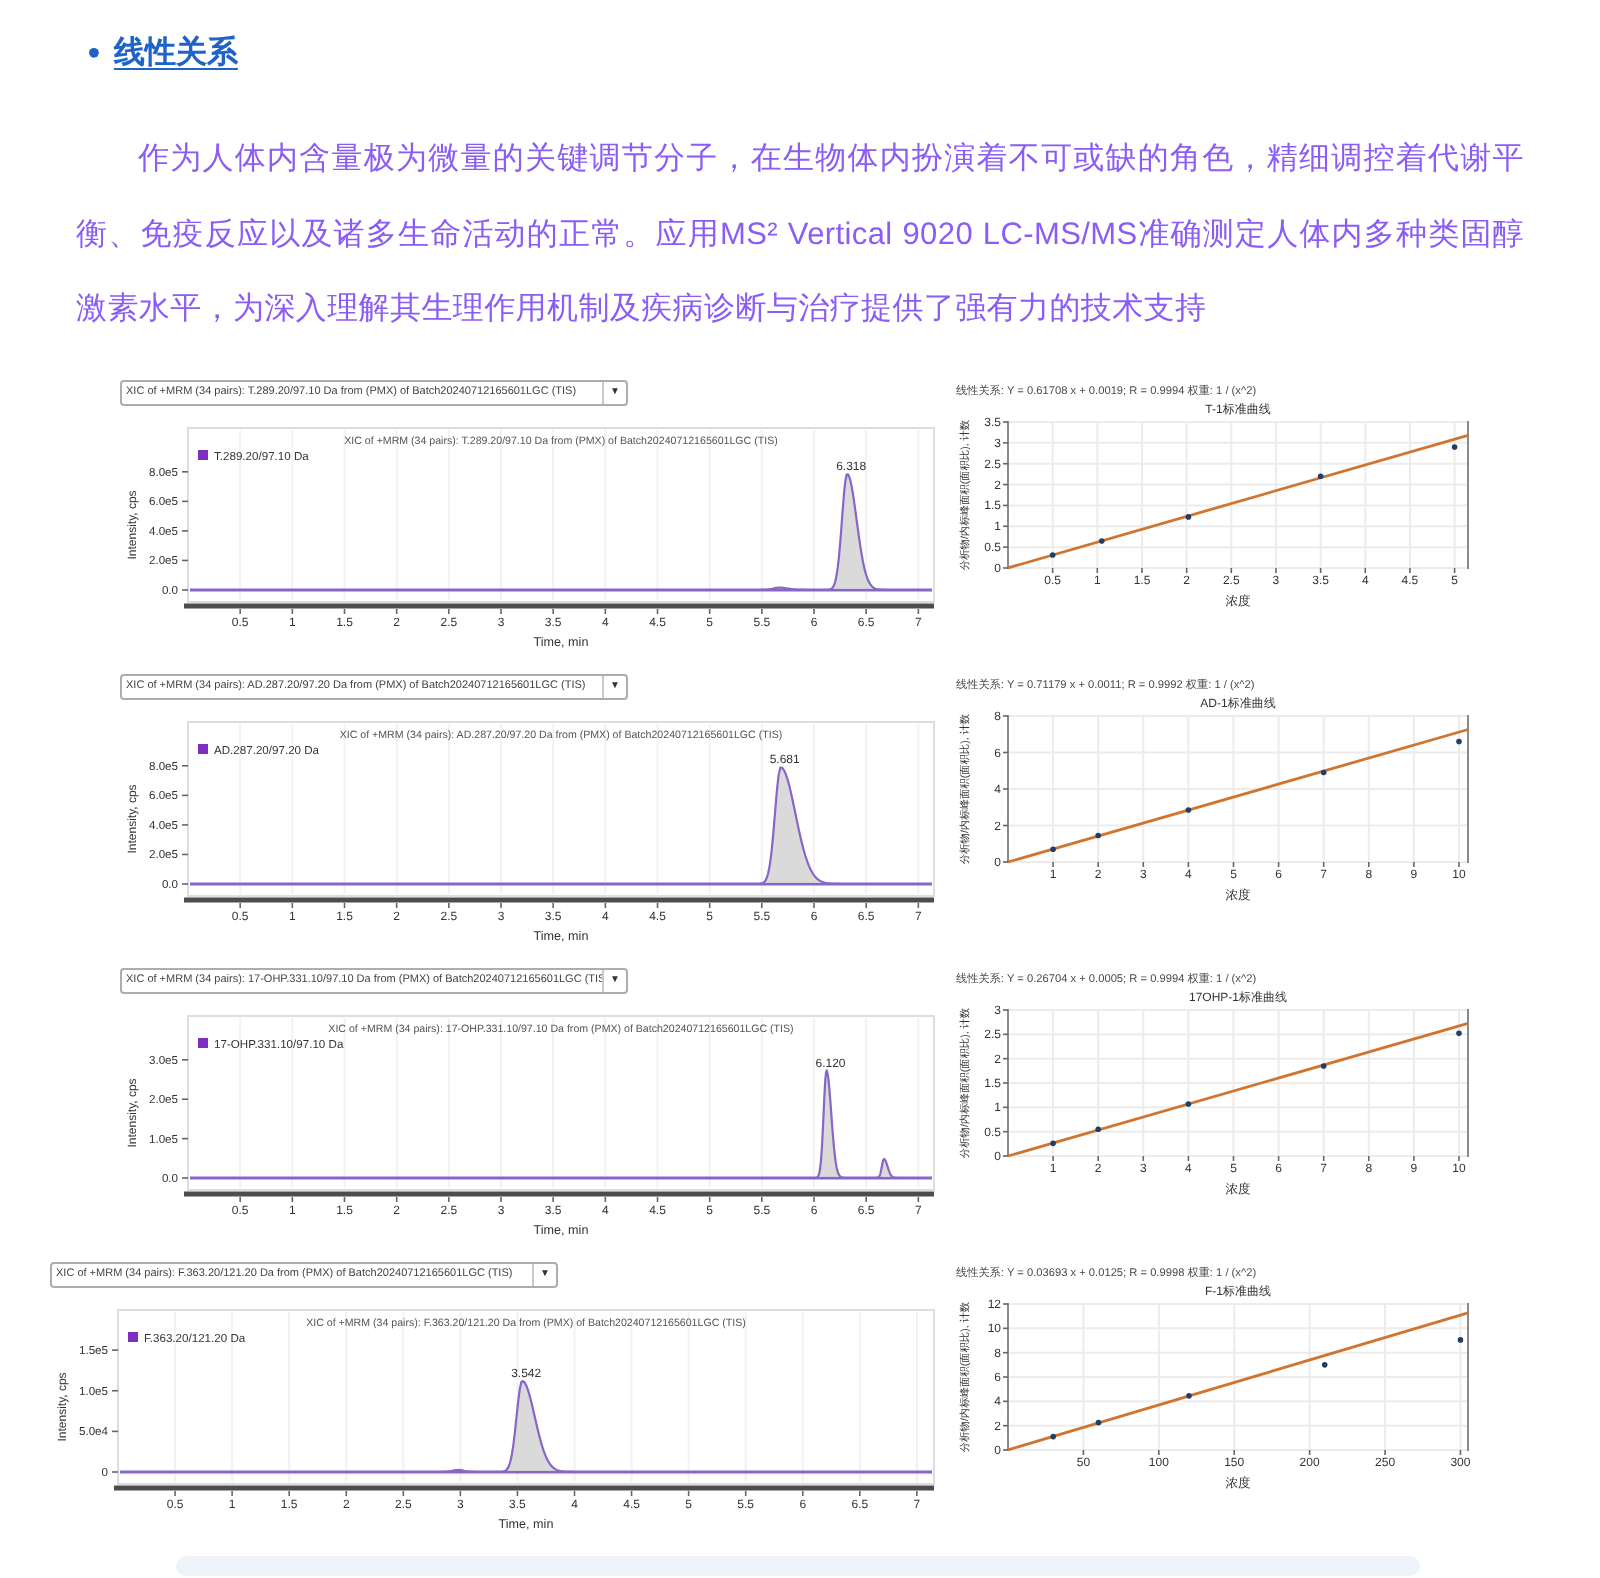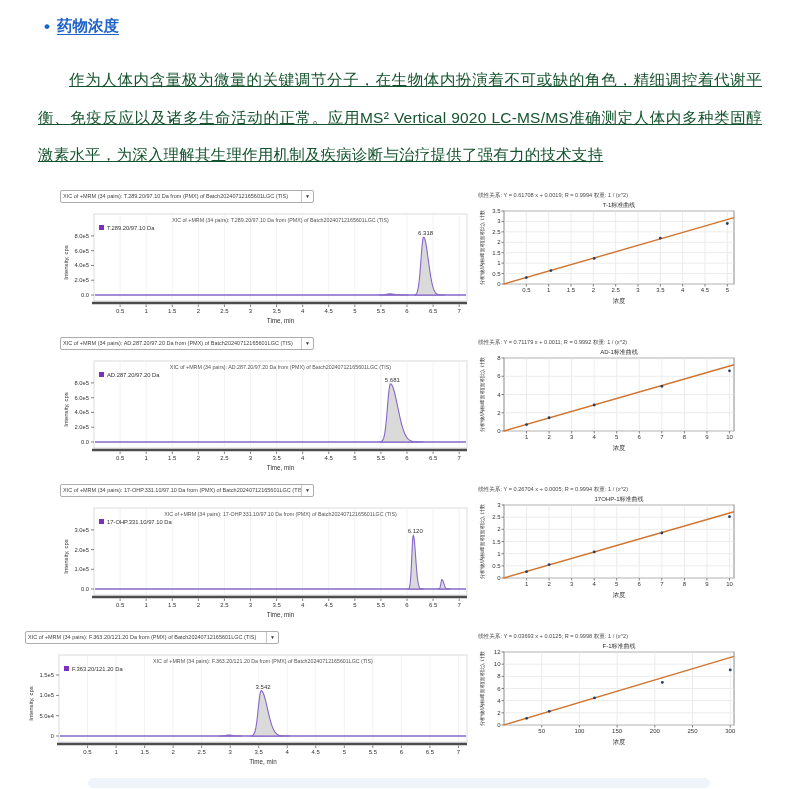--- a/index.html
+++ b/index.html
@@ -1,38 +1,38 @@
 <!DOCTYPE html>
 <html style="--accent: #1f62c9;"><head>
 <meta charset="utf-8">
 <style>
   html,body{margin:0;padding:0;background:#fff;}
   body{width:800px;height:789px;overflow:hidden;font-family:"Liberation Sans","DejaVu Sans",sans-serif;}
   .header{margin:16px 0 0 44px;display:flex;align-items:center;gap:7px;}
   .bullet{color:var(--accent);font-size:17px;font-weight:700;line-height:1;}
   .title{color:var(--accent);font-size:15.5px;font-weight:700;text-decoration:underline;text-underline-offset:3px;cursor:pointer;}
-  .para{margin:24px 38px 0 38px;font-size:15.5px;line-height:2.42;color:#14532d;text-indent:2em;letter-spacing:.2px;text-align:justify;text-decoration:underline;}
+  .para{margin:24px 38px 0 38px;font-size:15.5px;line-height:2.42;color:#8b5cf6;text-indent:2em;letter-spacing:.2px;text-align:justify;}
   #rows{margin:16px 0 0 60px;width:690px;}
   .chart-row{display:flex;gap:5px;align-items:flex-start;margin-bottom:11px;}
   .xic-panel{width:412px;}
   .chart-row.wide .xic-panel{width:447px;margin-left:-35px;}
   .cal-panel{width:262px;}
   .xic-dropdown{display:flex;align-items:center;width:252px;height:11px;border:1px solid #adadad;border-radius:2px;background:#fff;margin-bottom:1px;overflow:hidden;}
   .dd-text{flex:1;font-size:5.5px;color:#444;white-space:nowrap;overflow:hidden;padding-left:2px;}
   .dd-caret{width:11px;font-size:5px;color:#333;text-align:center;border-left:1px solid #c9c9c9;line-height:11px;}
   svg{display:block;}
   .bottom-strip{margin:10px 0 0 88px;width:622px;height:10px;border-radius:5px;background:#eef4fa;}
 </style>
 </head>
 <body>
 
 <div>
   <div class="header">
     <span class="bullet">•</span>
-    <span class="title">药物浓度</span>
+    <span class="title">线性关系</span>
   </div>
   <p class="para">作为人体内含量极为微量的关键调节分子，在生物体内扮演着不可或缺的角色，精细调控着代谢平衡、免疫反应以及诸多生命活动的正常。应用MS² Vertical 9020 LC-MS/MS准确测定人体内多种类固醇激素水平，为深入理解其生理作用机制及疾病诊断与治疗提供了强有力的技术支持</p>
   <div id="rows">
       <div class="chart-row">
         <div class="xic-panel">
           <div class="xic-dropdown">
             <span class="dd-text">XIC of +MRM (34 pairs): T.289.20/97.10 Da from (PMX) of Batch20240712165601LGC (TIS)</span>
             <span class="dd-caret">▼</span>
           </div>
           <svg width="412" height="122">

